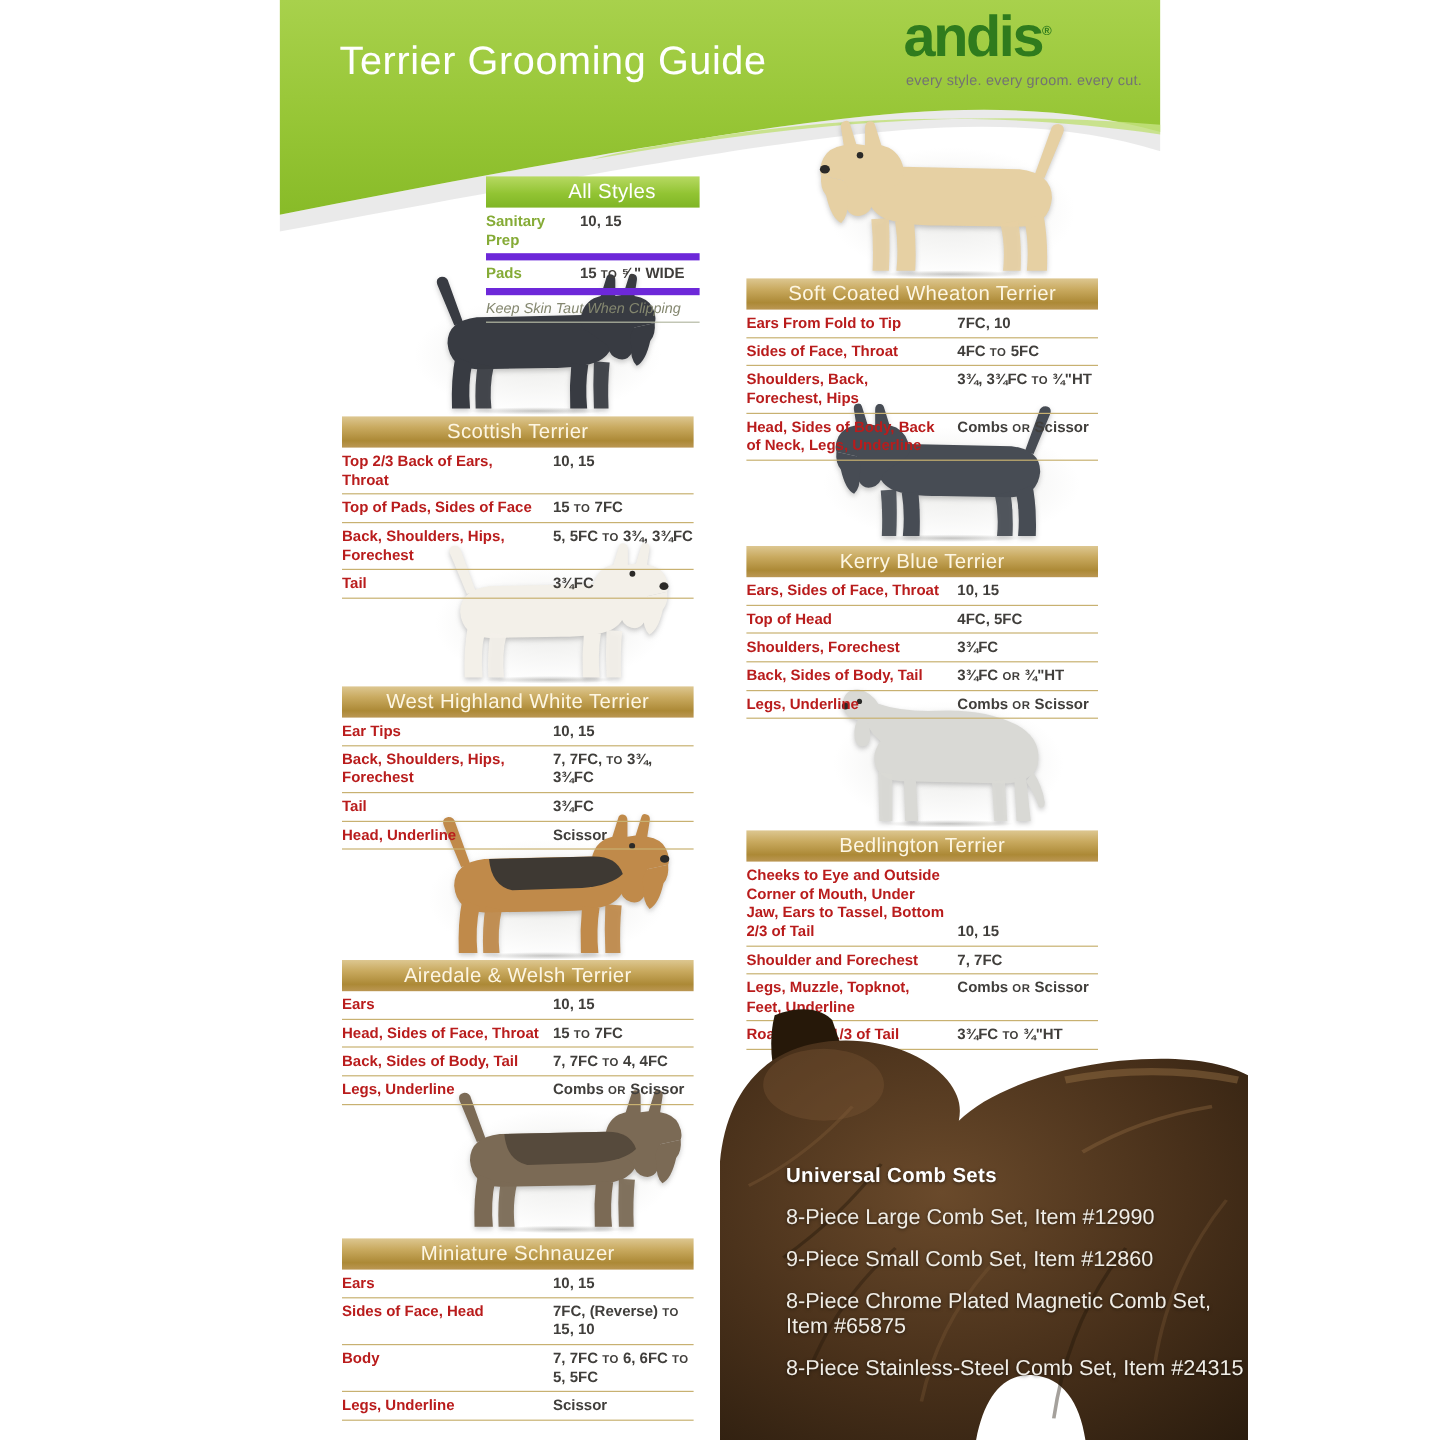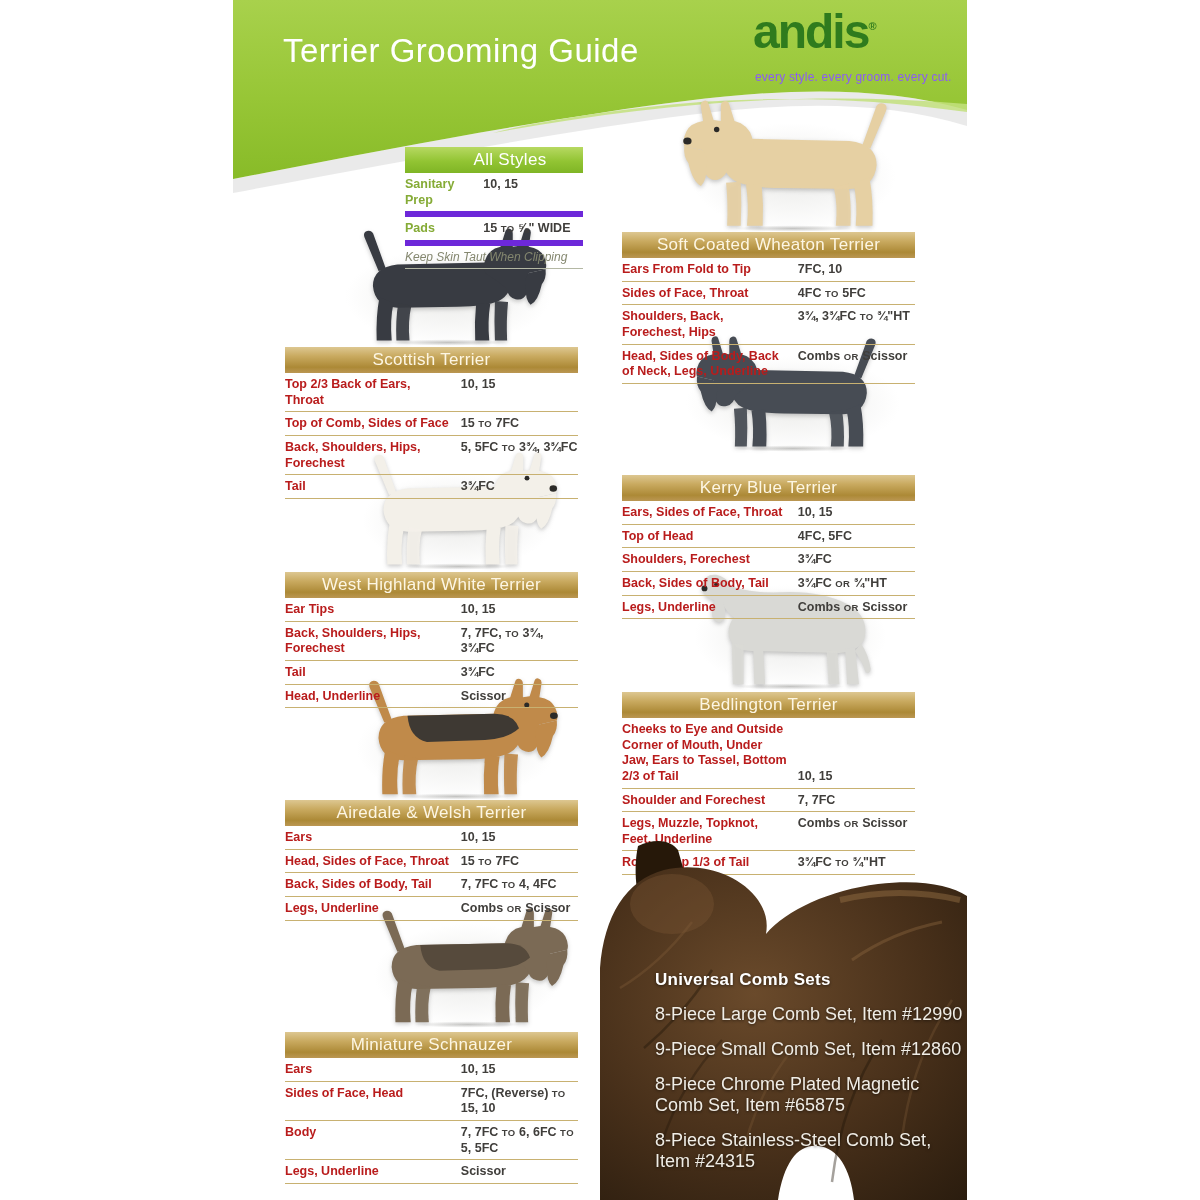--- a/index.html
+++ b/index.html
@@ -7,52 +7,52 @@
           font-family:"Liberation Sans",sans-serif;}
   .poster{position:absolute;left:233px;top:0;width:734px;height:1200px;}
 
   
   .hdr-svg{position:absolute;left:0;top:0;width:734px;height:210px;}
   .hdr-title{position:absolute;left:50px;top:32px;font-size:33px;font-weight:400;
              letter-spacing:.5px;color:#ffffff;}
   .logo{position:absolute;left:520px;top:8px;color:#2f7b1d;font-weight:bold;
         font-size:48px;letter-spacing:-2px;line-height:1;}
   .logo sup{font-size:11px;letter-spacing:0;vertical-align:18px;}
-  .tagline{position:absolute;left:522px;top:70px;font-size:12px;color:#8b5cf6;letter-spacing:.2px;}
+  .tagline{position:absolute;left:522px;top:60px;font-size:12px;color:#737373;letter-spacing:.2px;}
 
   
   .tbl{position:absolute;}
   .t-head{height:19px;padding:3px 0 4px;text-align:center;color:#fdf6e3;font-size:17px;
           letter-spacing:.3px;background:linear-gradient(180deg,#ddc791 0%,#c9aa60 35%,#ac8936 78%,#bb9753 100%);}
   .tbl.green .t-head{color:#ffffff;
           background:linear-gradient(180deg,#b7d962 0%,#92c433 55%,#7fb525 100%);padding-left:32px;}
   .t-row{display:flex;align-items:flex-start;border-bottom:1px solid #c8b171;padding:4px 0 3px;}
   .tbl.green .t-row{border-bottom:6px solid #6d28d9;}
   .t-label{width:60%;box-sizing:border-box;padding-right:8px;color:#b91c1c;font-weight:bold;
            font-size:12.5px;line-height:1.25;}
   .tbl.green .t-label{width:44%;color:#85ab36;}
   .t-value{width:40%;color:#403e3b;font-weight:bold;font-size:12.5px;line-height:1.25;}
   .tbl.green .t-value{width:56%;}
   .t-note{border-bottom:1px solid #b4b8a4;padding:4px 0 4px;color:#84876f;font-style:italic;
           font-size:12px;}
   .conj{font-size:9.5px;letter-spacing:.4px;}
-  #tbl-bedlington .t-row:nth-child(2){align-items:flex-end;}
+  #tbl-bedlington .t-row:nth-child(2){align-items:flex-end;justify-content:flex-end;}
 
   
   .dogwrap{position:absolute;background:radial-gradient(ellipse 62% 55% at 50% 58%, #ebebe9 0%, rgba(255,255,255,0) 72%);}
   .dogwrap svg{width:100%;height:100%;display:block;filter:drop-shadow(0 2px 2px rgba(40,40,40,.25));}
   .dogwrap.flip svg{transform:scaleX(-1);}
   .gshadow{position:absolute;bottom:1px;left:14%;width:72%;height:9px;
            background:radial-gradient(ellipse 50% 50% at 50% 50%, rgba(60,60,55,.30), rgba(0,0,0,0) 70%);}
   .dogsym{fill:var(--c,#555);}
   .saddle{display:var(--saddle,none);fill:var(--saddle-c,#3f3b36);}
   .dots{display:var(--dots,none);fill:#2b2a28;}
 
   
-  .fur{position:absolute;left:367px;top:838px;width:367px;height:362px;}
+  .fur{position:absolute;left:367px;top:838px;width:440px;height:362px;}
   .fur svg{position:absolute;left:0;top:0;width:100%;height:100%;}
   .comb{position:absolute;left:55px;top:132px;color:#ffffff;}
   .comb-title{font-size:17px;font-weight:bold;letter-spacing:.3px;text-shadow:0 1px 3px rgba(0,0,0,.55);}
   .comb-item{margin-top:14px;font-size:18px;color:#f0ede6;text-shadow:0 1px 3px rgba(0,0,0,.55);}
 </style>
 </head>
 <body>
 
 <div class="canvas">
 <div class="poster">
@@ -162,21 +162,21 @@
         </div>
         <div class="t-note">Keep Skin Taut When Clipping</div>
       </div>
   <div class="tbl" id="tbl-scottish" style="left:52px;top:347px;width:293px;">
         <div class="t-head">Scottish Terrier</div>
         <div class="t-row">
           <div class="t-label">Top 2/3 Back of Ears, Throat</div>
           <div class="t-value"><span>10, 15</span></div>
         </div>
         <div class="t-row">
-          <div class="t-label">Top of Comb, Sides of Face</div>
+          <div class="t-label">Top of Pads, Sides of Face</div>
           <div class="t-value"><span>15 </span><span class="conj">TO</span><span> 7FC</span></div>
         </div>
         <div class="t-row">
           <div class="t-label">Back, Shoulders, Hips, Forechest</div>
           <div class="t-value"><span>5, 5FC </span><span class="conj">TO</span><span> 3¾, 3¾FC</span></div>
         </div>
         <div class="t-row">
           <div class="t-label">Tail</div>
           <div class="t-value"><span>3¾FC</span></div>
         </div>
@@ -250,21 +250,21 @@
         </div>
         <div class="t-row">
           <div class="t-label">Shoulders, Back, Forechest, Hips</div>
           <div class="t-value"><span>3¾, 3¾FC </span><span class="conj">TO</span><span> ¾"HT</span></div>
         </div>
         <div class="t-row">
           <div class="t-label">Head, Sides of Body, Back of Neck, Legs, Underline</div>
           <div class="t-value"><span>Combs </span><span class="conj">OR</span><span> Scissor</span></div>
         </div>
       </div>
-  <div class="tbl" id="tbl-kerry" style="left:389px;top:475px;width:293px;">
+  <div class="tbl" id="tbl-kerry" style="left:389px;top:455px;width:293px;">
         <div class="t-head">Kerry Blue Terrier</div>
         <div class="t-row">
           <div class="t-label">Ears, Sides of Face, Throat</div>
           <div class="t-value"><span>10, 15</span></div>
         </div>
         <div class="t-row">
           <div class="t-label">Top of Head</div>
           <div class="t-value"><span>4FC, 5FC</span></div>
         </div>
         <div class="t-row">

